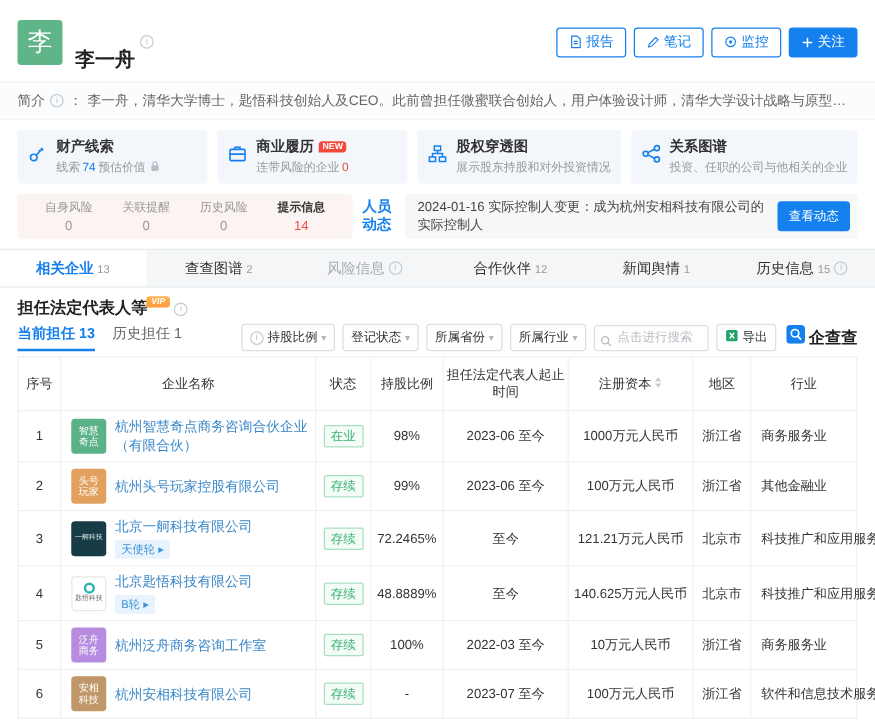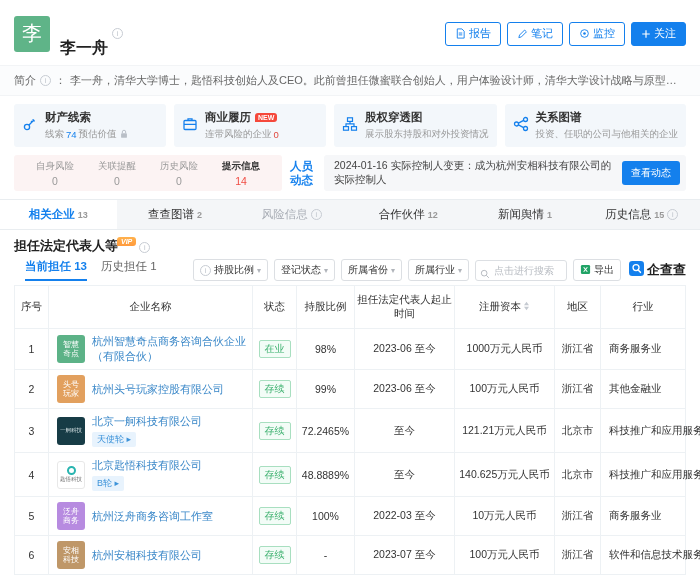--- a/index.html
+++ b/index.html
@@ -54,31 +54,31 @@
   .ptext { font-size:10.5px; color:#444; flex:1; }
   .pbtn { background:#1480ed; color:#fff; border:none; border-radius:3px; font-size:10px;
           padding:5px 9px; font-family:inherit; cursor:pointer; flex:none; }
 
   
   .tabs { display:flex; border-top:1px solid #e9edf0; border-bottom:1px solid #e9edf0; background:#f4f6f8; }
   .tab { flex:1; text-align:center; padding:7px 0; font-size:11.5px; color:#333; cursor:pointer;
          display:flex; align-items:center; justify-content:center; gap:3px; }
   .tab.active { background:#fff; color:#1480ed; font-weight:bold; }
   .tab.muted { color:#a6abb3; }
-  .tab .cnt { font-size:9px; color:#999; font-weight:bold; }
+  .tab .cnt { font-size:9px; color:#999; font-weight:normal; }
 
   
   .content { padding:7px 14px 0; }
   .sectitle { display:flex; align-items:flex-end; gap:3px; }
   .stext { font-size:13px; font-weight:bold; color:#222; }
   .vip { background:linear-gradient(180deg,#ffb14d,#ff9a3c); color:#fff; font-size:7px; font-weight:bold;
          font-style:italic; padding:1px 4px; border-radius:3px 3px 3px 0; transform:translateY(-9px); margin-left:-4px; }
   .sectitle .i-info { margin-bottom:2px; }
 
-  .subrow { display:flex; align-items:flex-start; margin-top:4px;margin-left:11px; }
+  .subrow { display:flex; align-items:flex-start; margin-top:4px; }
   .subtabs { display:flex; gap:14px; flex:1; }
   .subtab { font-size:11.5px; color:#666; padding-bottom:5px; cursor:pointer; }
   .subtab.active { color:#1480ed; font-weight:bold; border-bottom:2px solid #1480ed; }
   .filters { display:flex; align-items:center; gap:6px; }
   .fbtn { display:inline-flex; align-items:center; gap:3px; border:1px solid #dcdfe3; border-radius:3px;
           background:#fff; color:#333; font-size:10px; padding:3px 6px; font-family:inherit; cursor:pointer; }
   .fbtn .caret { color:#b0b4ba; font-size:8px; }
   .searchbox { position:relative; }
   .searchbox .sic { position:absolute; left:5px; top:5px; color:#b8bcc2; }
   .searchbox input { width:92px; height:21px; border:1px solid #dcdfe3; border-radius:3px; font-size:10px;

